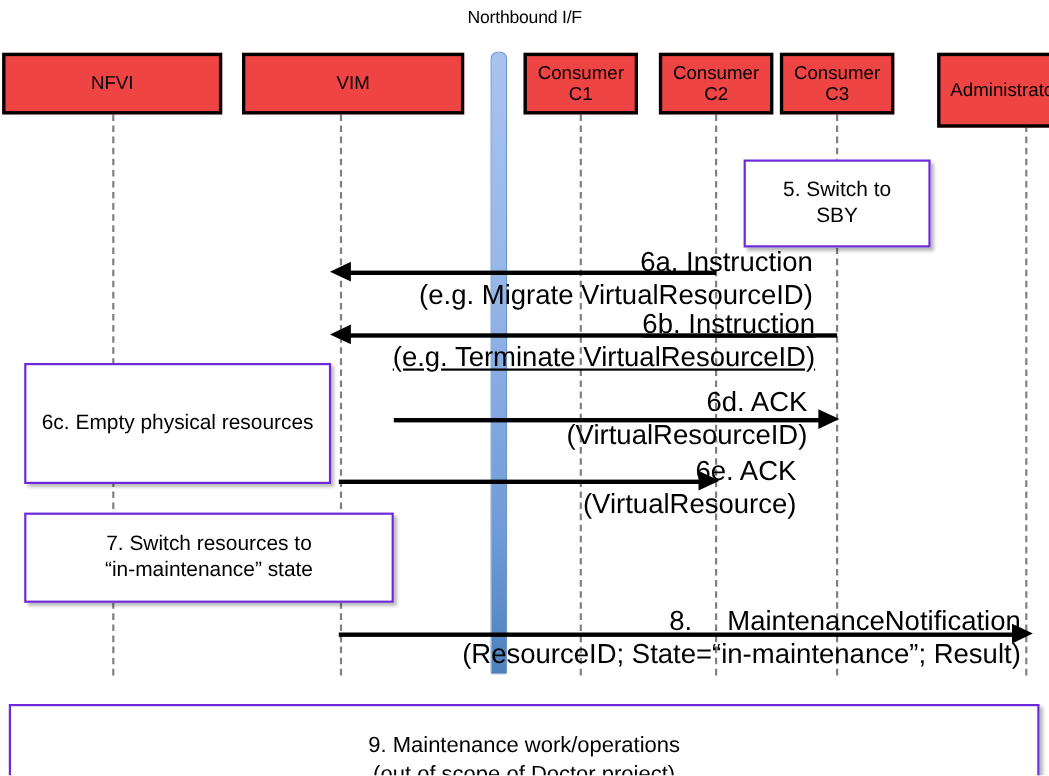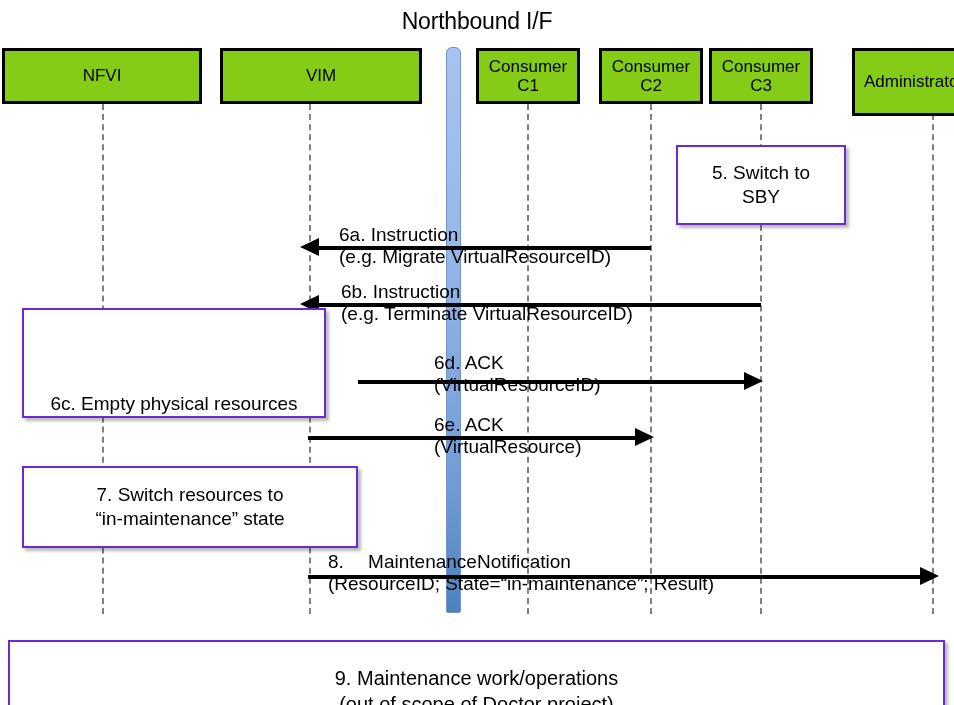--- a/index.html
+++ b/index.html
@@ -20,31 +20,31 @@
     overflow: hidden;
   }
 
   
   .title {
     position: absolute;
     left: 0;
     top: 8px;
     width: 954px;
     text-align: center;
-    font-size: 23px;
+    font-size: 16px;
     letter-spacing: -0.2px;
     color: #000;
   }
 
   
   .actor-box {
     position: absolute;
     box-sizing: border-box;
     border: 3px solid #000000;
-    background: #84cc16;
+    background: #ef4444;
     display: flex;
     align-items: center;
     justify-content: center;
     text-align: center;
     font-size: 17px;
     line-height: 1.12;
     z-index: 6;
   }
   .actor-box .actor-label {
     white-space: pre-line;
@@ -108,22 +108,22 @@
   }
   .arrow-head.right {
     border-top: 9px solid transparent;
     border-bottom: 9px solid transparent;
     border-left: 19px solid #000000;
   }
 
   
   .msg-text {
     position: absolute;
-    text-align: left;
-    font-size: 19px;
+    text-align: right;
+    font-size: 25px;
     line-height: 1.18;
     color: #000000;
     white-space: pre-line;
     background: transparent;
     z-index: 7;
     pointer-events: none;
   }
 </style>
 </head>
 <body>
@@ -173,24 +173,24 @@
 SBY</span>
   </div>
 
   <div class="msg-line" style="left:318px; top:246px; width:333px;"></div>
   <div class="arrow-head left" style="left:300px; top:238px;"></div>
   <div class="msg-text" style="left:339px; top:224px; width:400px;">6a. Instruction
 (e.g. Migrate VirtualResourceID)</div>
 
   <div class="msg-line" style="left:318px; top:303px; width:443px;"></div>
   <div class="arrow-head left" style="left:300px; top:295px;"></div>
-  <div class="msg-text" style="left:341px; top:281px; width:400px;">6b. Instruction
+  <div class="msg-text" style="left:341px; top:281px; width:400px;text-decoration:underline;">6b. Instruction
 (e.g. Terminate VirtualResourceID)</div>
 
-  <div class="note-box" style="left:22px; top:308px; width:304px; height:110px;align-items:flex-end;">
+  <div class="note-box" style="left:22px; top:330px; width:279px; height:110px;">
     <span class="note-label">6c. Empty physical resources</span>
   </div>
 
   <div class="msg-line" style="left:358px; top:380px; width:388px;"></div>
   <div class="arrow-head right" style="left:744px; top:372px;"></div>
   <div class="msg-text" style="left:434px; top:352px; width:300px;">6d. ACK
 (VirtualResourceID)</div>
 
   <div class="msg-line" style="left:308px; top:436px; width:329px;"></div>
   <div class="arrow-head right" style="left:635px; top:428px;"></div>

